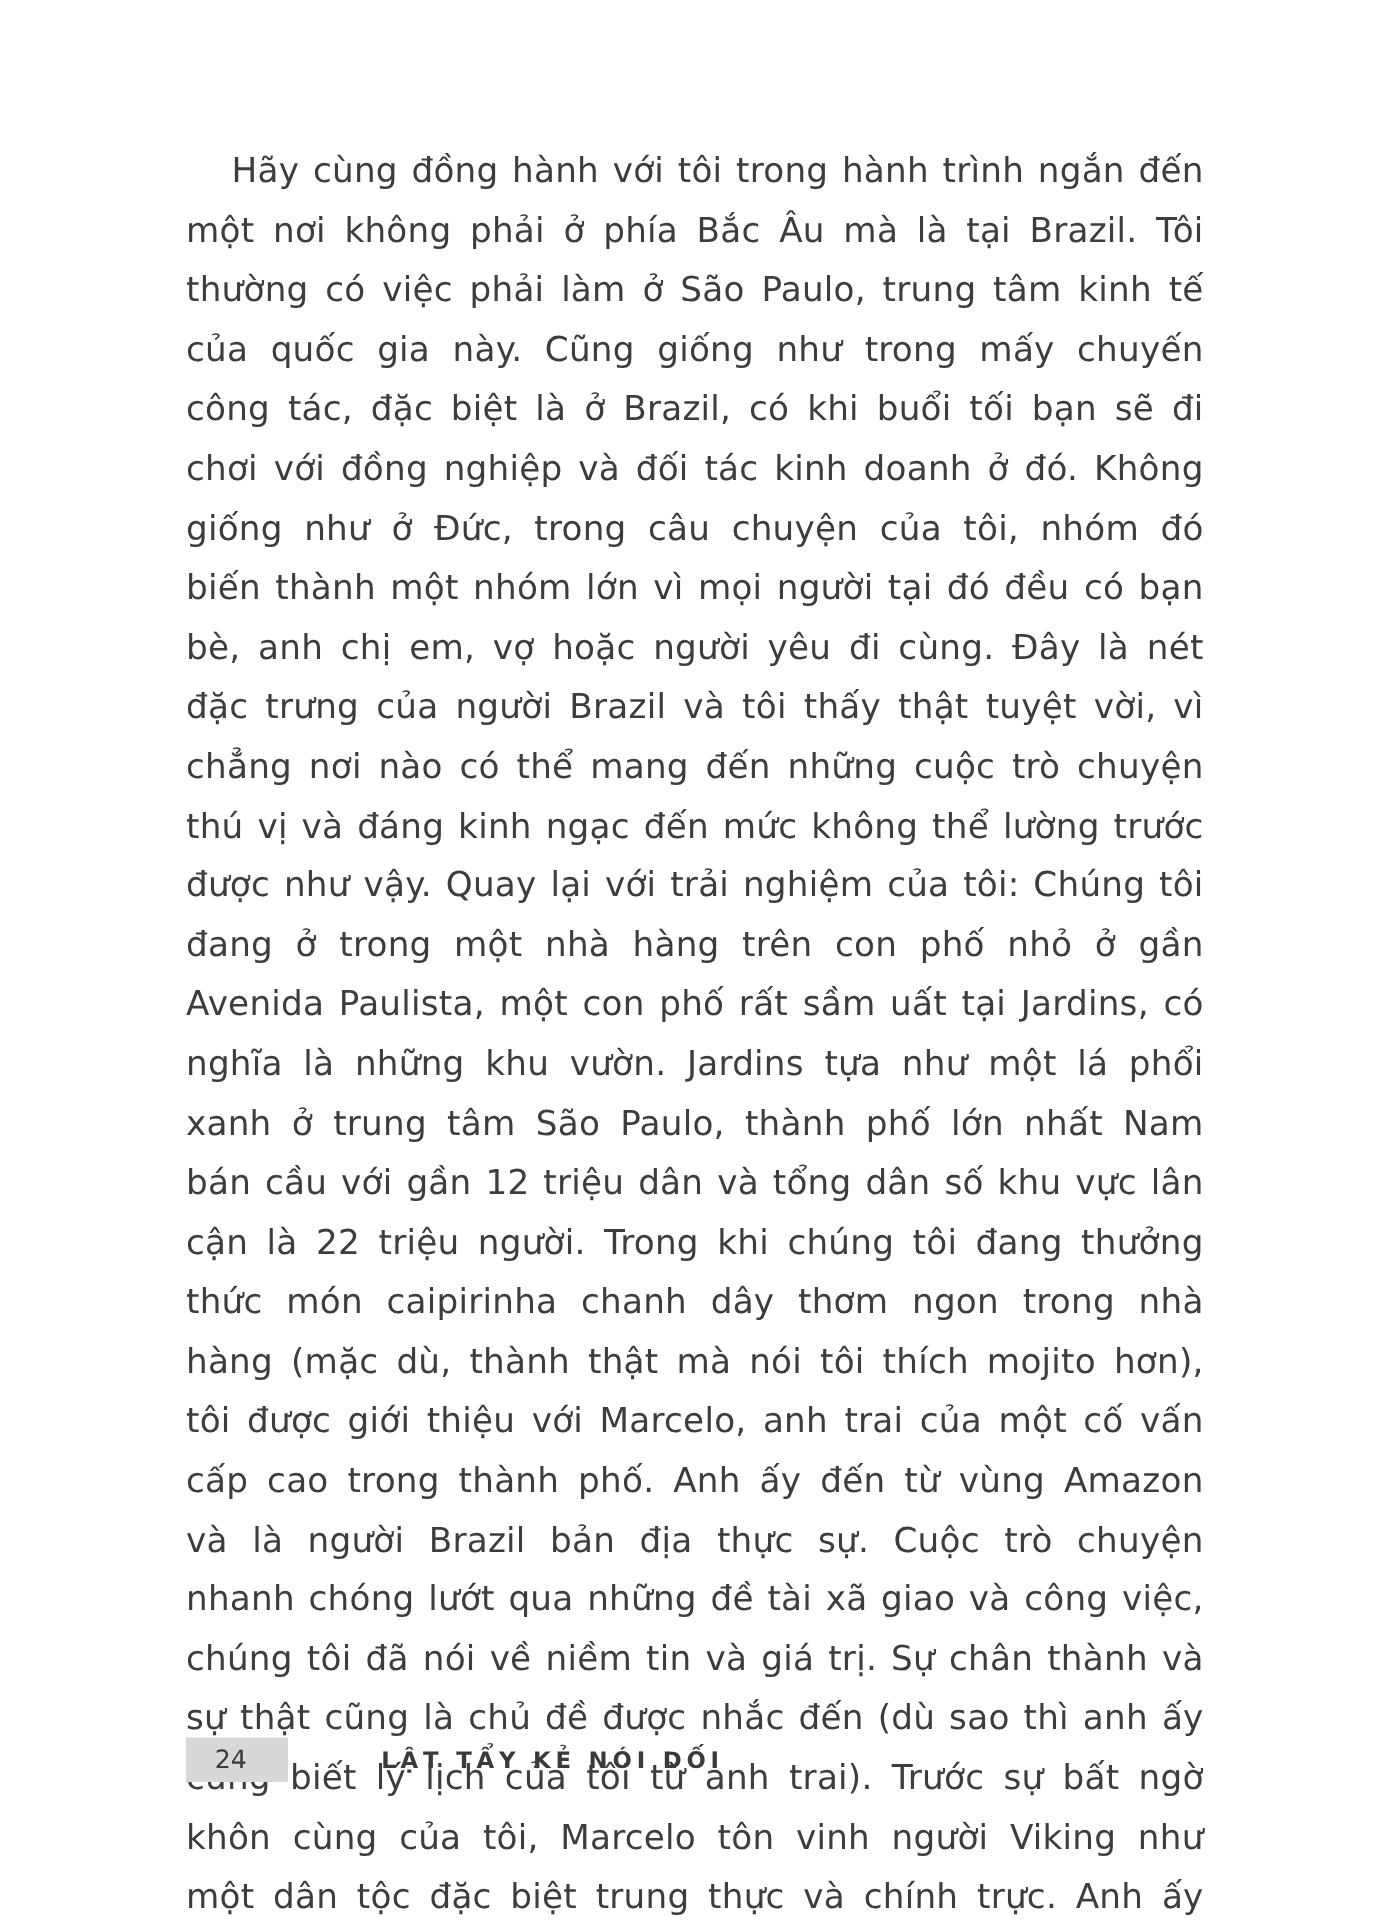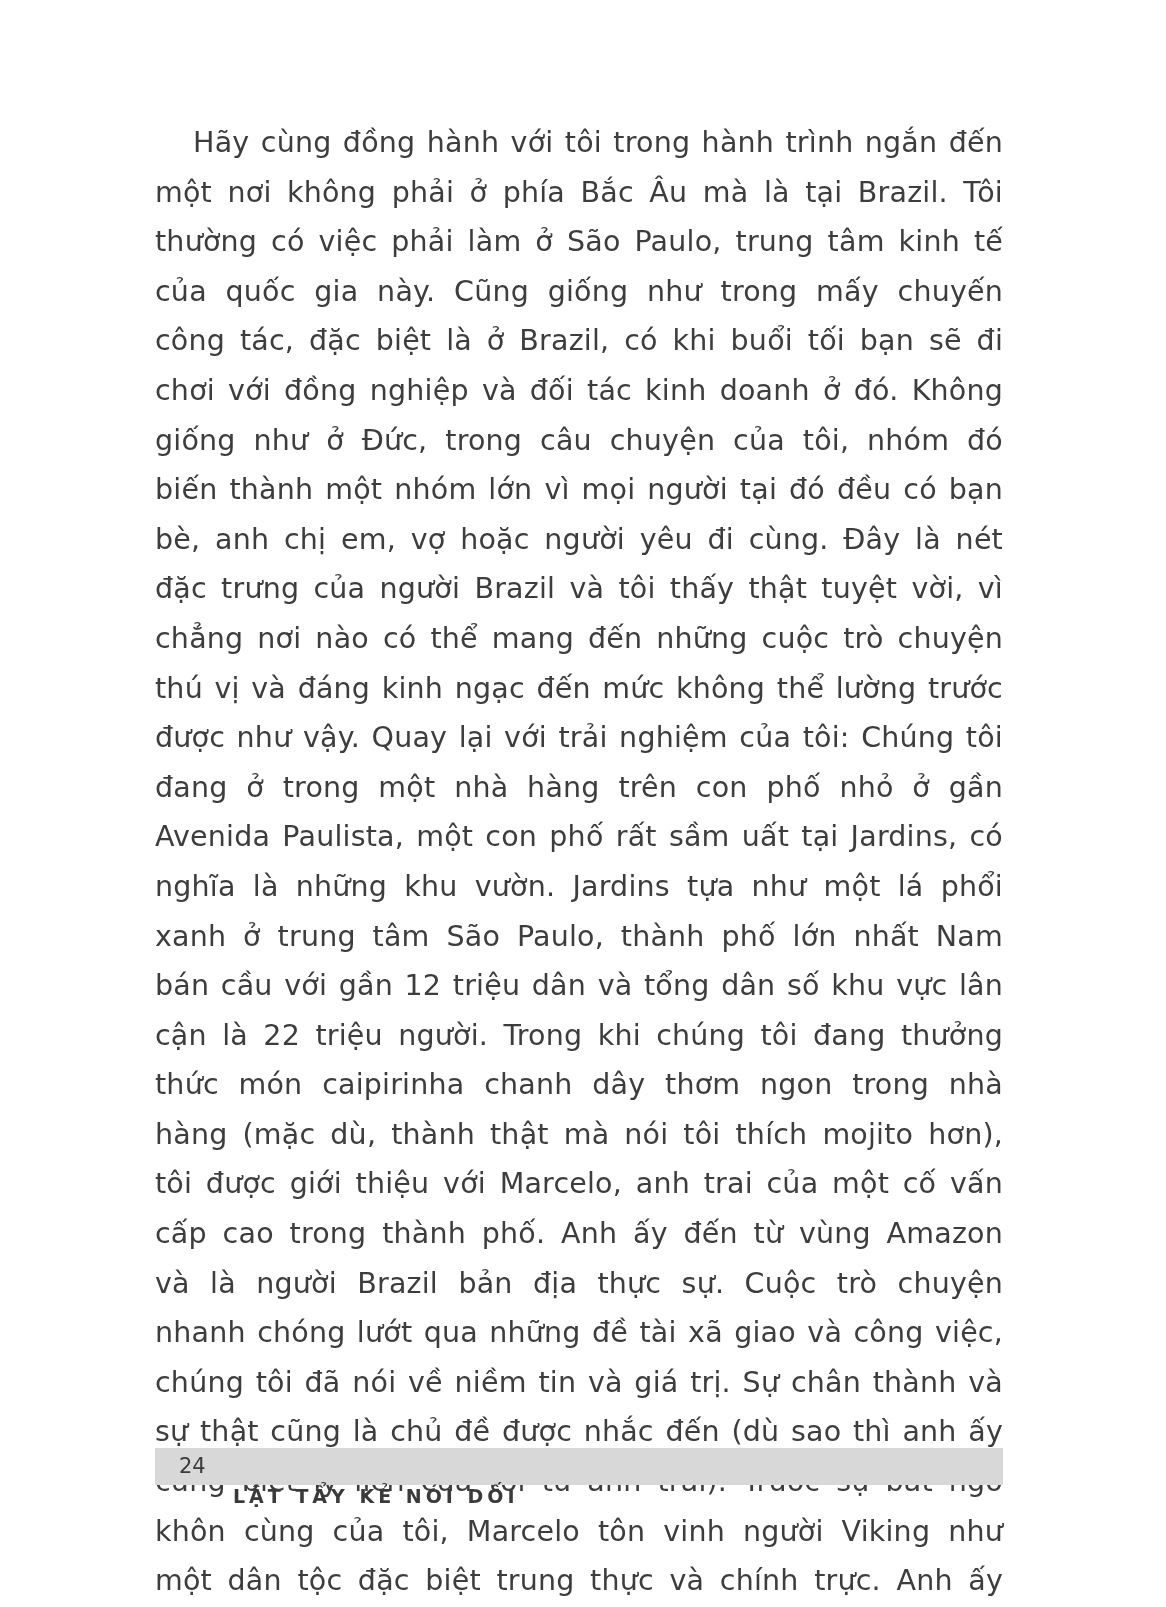--- a/index.html
+++ b/index.html
@@ -38,21 +38,21 @@
     letter-spacing: 0.2px;
     word-spacing: 2px;
   }
 
   .footer {
     position: absolute;
     left: 155px;
     top: 1448px;
     width: 848px;
     display: flex;
-    flex-direction: column;
+    align-items: center;
   }
 
   .page-number {
     display: inline-block;
     background: #d8d8d8;
     color: #3a3a3a;
     font-size: 21px;
     line-height: 1;
     padding: 8px 34px 8px 24px;
     min-width: 78px;

